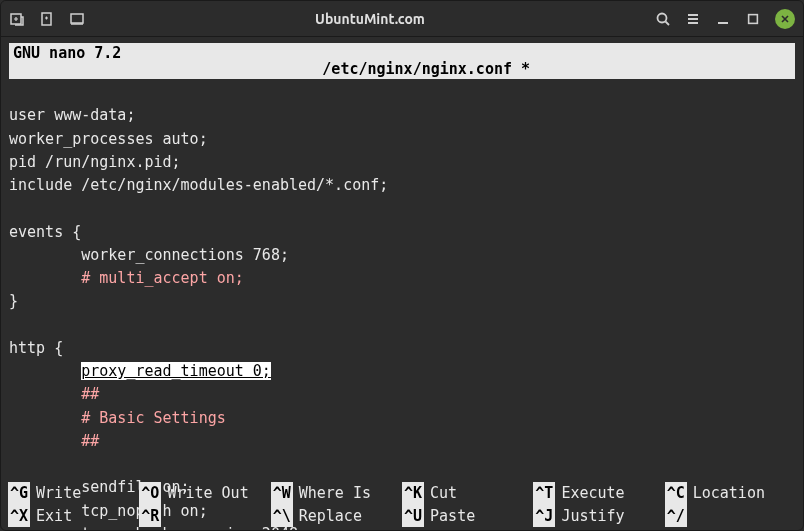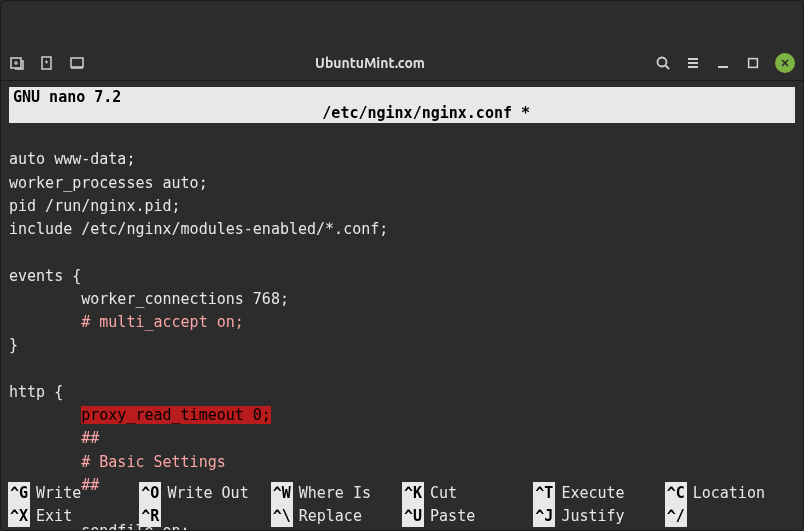--- a/index.html
+++ b/index.html
@@ -17,21 +17,20 @@
       border: 1px solid #1a1a1a;
       border-radius: 6px;
     }
     .titlebar {
       height: 36px;
       background: #2c2c2c;
       display: flex;
       align-items: center;
       padding: 0 8px;
       border-bottom: 1px solid #1a1a1a;
-      margin-top: 44px;
     }
     .titlebar-left {
       display: flex;
       gap: 14px;
       align-items: center;
     }
     .titlebar-icon {
       width: 16px;
       height: 16px;
       display: inline-flex;
@@ -86,22 +85,23 @@
     .editor {
       padding: 2px 8px 0 8px;
       color: #e8e8e8;
       line-height: 1.55;
       white-space: pre;
     }
     .comment {
       color: #fca5a5;
     }
     .highlight {
-      background: #b91c1c;
+      background: #ffffff;
       color: #000;
+      text-decoration: underline;
     }
     .indent {
       display: inline-block;
       width: 8ch;
     }
     .shortcuts {
       position: absolute;
       bottom: 4px;
       left: 8px;
       right: 8px;
@@ -183,21 +183,21 @@
     </span>
   </div>
 </div>
 
 <div class="nano-header">
   <span class="nano-header-left">GNU nano 7.2</span>
   <span class="nano-header-center">/etc/nginx/nginx.conf *</span>
 </div>
 
 <div class="editor">
-<span>auto www-data;</span>
+<span>user www-data;</span>
 <span>worker_processes auto;</span>
 <span>pid /run/nginx.pid;</span>
 <span>include /etc/nginx/modules-enabled/*.conf;</span>
 <span></span>
 <span>events {</span>
 <span class="indent"></span><span>worker_connections 768;</span>
 <span class="indent"></span><span class="comment"># multi_accept on;</span>
 <span>}</span>
 <span></span>
 <span>http {</span>

